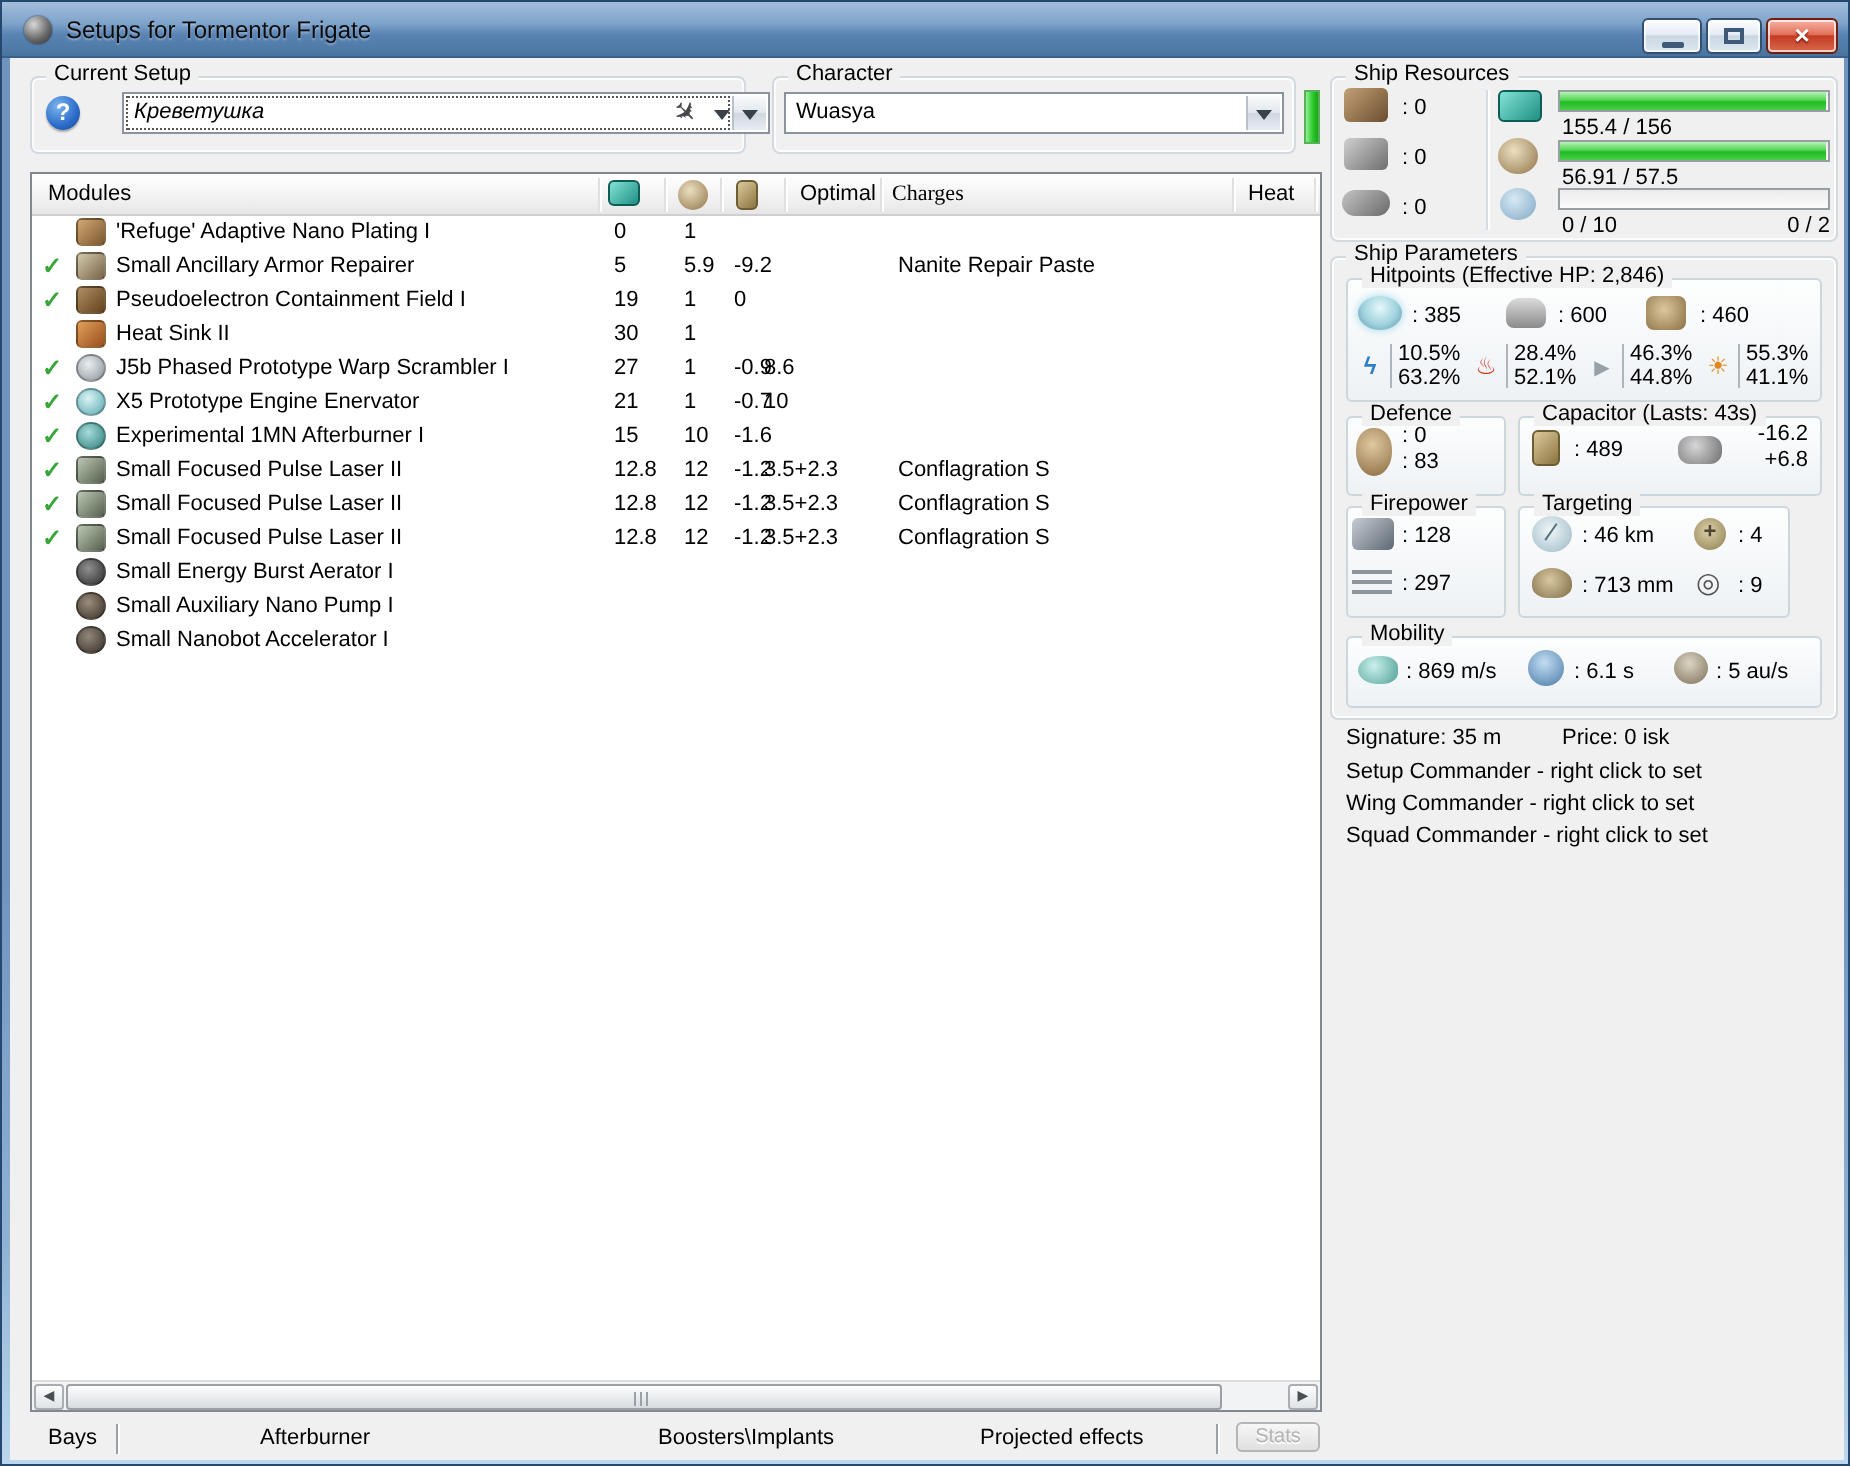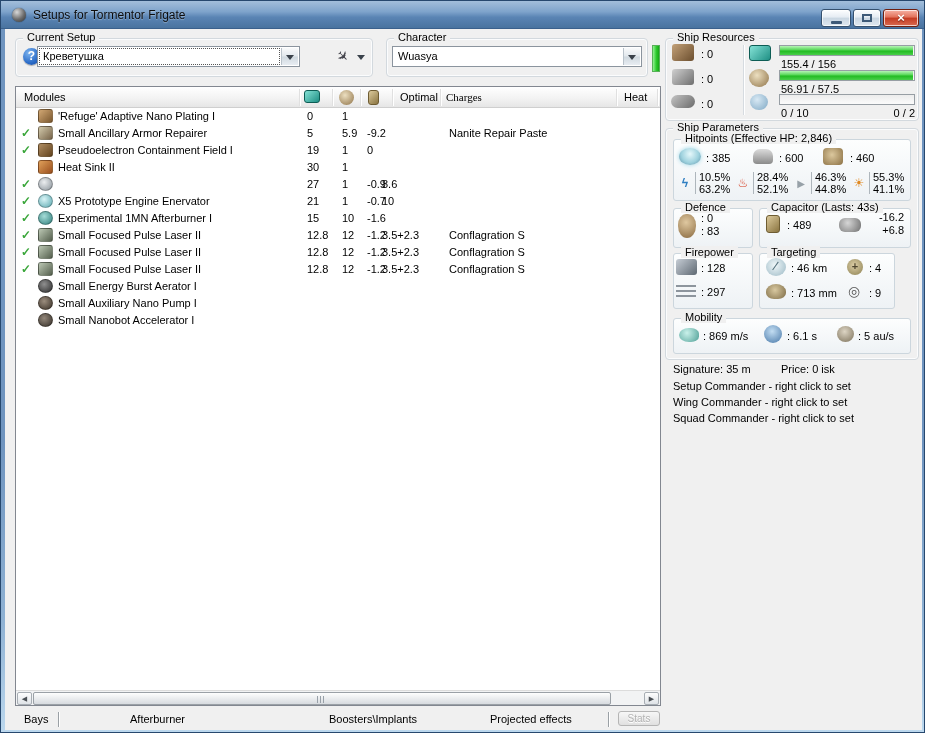--- a/index.html
+++ b/index.html
@@ -155,21 +155,21 @@
         <div class="glyph-close"></div>
       </div>
   </div>
 
   <div class="client"></div>
 
   <div class="gbox" style="left:14px;top:37px;width:358px;height:39px;">
     <span class="glabel">Current Setup</span>
   </div>
   <div class="help-btn" style="left:22px;top:47px;"></div>
-  <div class="combo" style="left:36px;top:45px;width:263px;">
+  <div class="combo" style="left:60px;top:45px;width:324px;font-style:italic;">
     <div class="combo-text focused">Креветушка</div>
     <div class="combo-btn">
         <div class="arrow-down"></div>
       </div>
   </div>
   <div class="ship-btn" style="left:330px;top:47px;"></div>
   <div class="ship-btn-arrow" style="left:356px;top:47px;"></div>
 
   <div class="gbox" style="left:385px;top:37px;width:262px;height:39px;">
     <span class="glabel">Character</span>
@@ -263,20 +263,21 @@
           <span class="mname">Heat Sink II</span>
           <span class="mval c-cpu">30</span>
           <span class="mval c-pg">1</span>
           <span class="mval c-cap"></span>
           <span class="mval c-opt"></span>
           <span class="mval c-charge"></span>
         </div>
         <div class="mrow">
           <span class="mcheck">✓</span>
           <span class="mic mi-scrambler"></span>
+          <span class="mname">J5b Phased Prototype Warp Scrambler I</span>
           <span class="mval c-cpu">27</span>
           <span class="mval c-pg">1</span>
           <span class="mval c-cap">-0.9</span>
           <span class="mval c-opt">8.6</span>
           <span class="mval c-charge"></span>
         </div>
         <div class="mrow">
           <span class="mcheck">✓</span>
           <span class="mic mi-web"></span>
           <span class="mname">X5 Prototype Engine Enervator</span>

